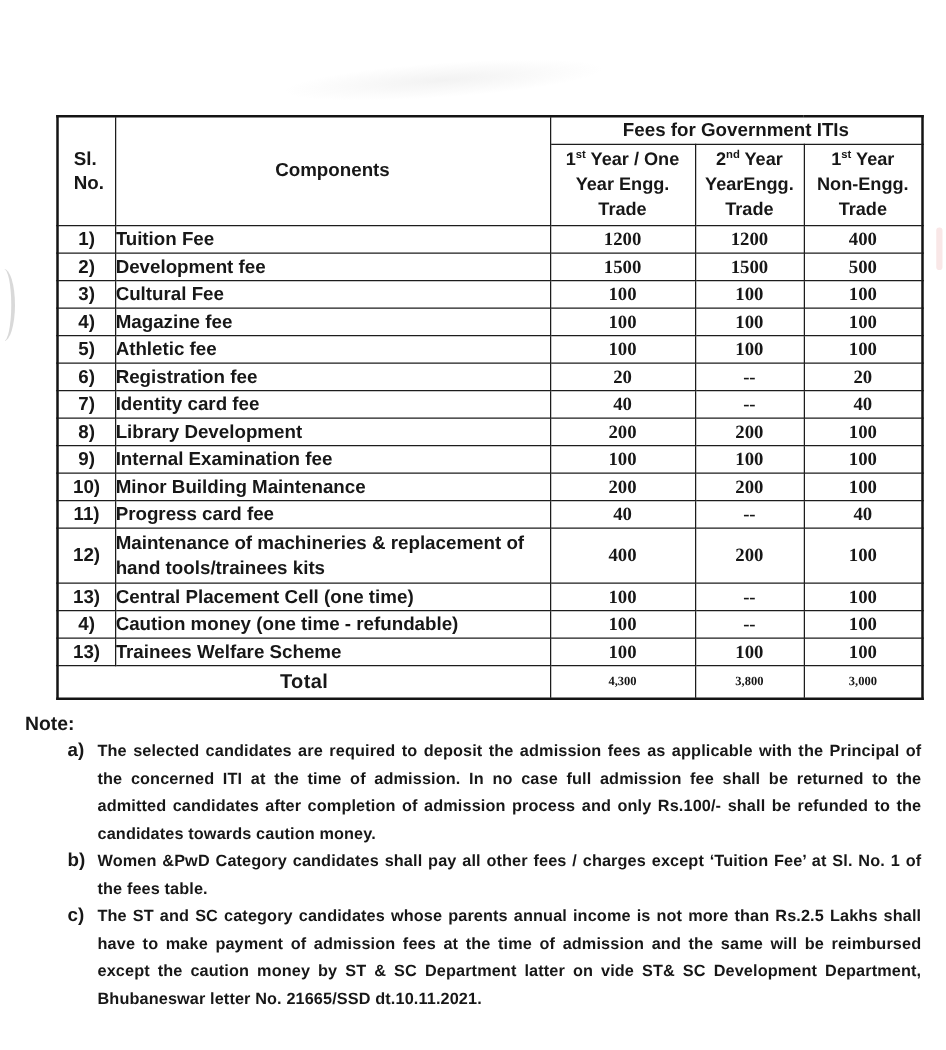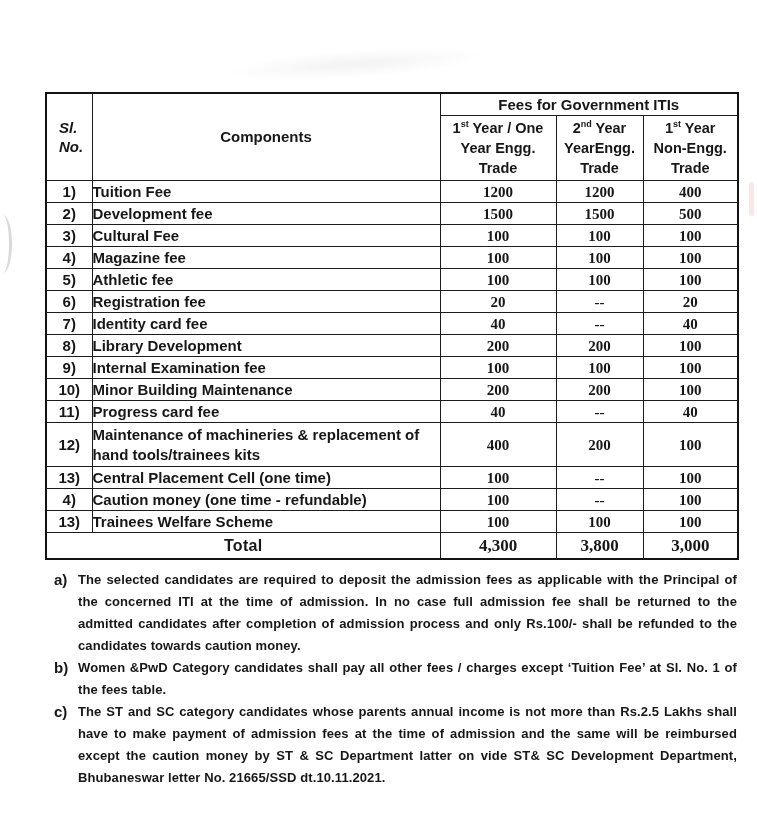--- a/index.html
+++ b/index.html
@@ -50,35 +50,35 @@
   }
   table.fees { border:2.3px solid #141414; }
 
   col.c-sl   { width:46px; }
   col.c-comp { width:348px; }
   col.c-f1   { width:116px; }
   col.c-f2   { width:87px; }
   col.c-f3   { width:95px; }
 
   tr.hdr-group th { height:21px; text-align:center; font-size:15px; }
-  th.h-slno { text-align:center; vertical-align:middle;font-style:italic; }
+  th.h-slno { text-align:center; vertical-align:middle; }
   th.h-slno div { text-align:left; padding-left:12px; line-height:19px; }
   th.h-comp { text-align:center; vertical-align:middle; font-size:15px; }
   tr.hdr-sub th { height:64px; vertical-align:middle; font-size:14.5px; }
   tr.hdr-sub .hl { line-height:20px; white-space:nowrap; }
   sup.ss { font-size:9px; vertical-align:super; line-height:0; }
 
   tbody td { height:21px; }
   tr.tall td { height:43px; }
   td.sl   { text-align:center; font-size:14.5px; }
   td.comp { text-align:left; padding:0 6px; line-height:19px; }
   td.fee  { text-align:center;font-family:Liberation Serif, serif; }
   tr.total-row td { height:25px; font-size:16px; }
   tr.total-row td.total-label { text-align:center; letter-spacing:0.3px;margin-left:38px; }
-  tr.total-row td.fee { font-size:17px; }
+  tr.total-row td.fee { font-size:10px; }
 
   
   .notes {
     position:absolute; left:20px; top:569px; width:717px;
     font-weight:700;
   }
   .note-heading { font-size:15.5px; line-height:21px; }
   .note-item { display:flex; align-items:flex-start; }
   .note-marker {
     flex:0 0 24px; margin-left:34px;
@@ -244,20 +244,21 @@
       <tr class="total-row">
         <td class="total-label" colspan="2">Total</td>
         <td class="fee">4,300</td>
         <td class="fee">3,800</td>
         <td class="fee">3,000</td>
       </tr>
     </tbody>
   </table>
 
   <div class="notes">
+    <div class="note-heading">Note:</div>
     <div class="note-item">
       <div class="note-marker">a)</div>
       <div class="note-text">The selected candidates are required to deposit the admission fees as applicable with the Principal of the concerned ITI at the time of admission. In no case full admission fee shall be returned to the admitted candidates after completion of admission process and only Rs.100/- shall be refunded to the candidates towards caution money.</div>
     </div>
     <div class="note-item">
       <div class="note-marker">b)</div>
       <div class="note-text">Women &amp;PwD Category candidates shall pay all other fees / charges except ‘Tuition Fee’ at Sl. No. 1 of the fees table.</div>
     </div>
     <div class="note-item">
       <div class="note-marker">c)</div>

